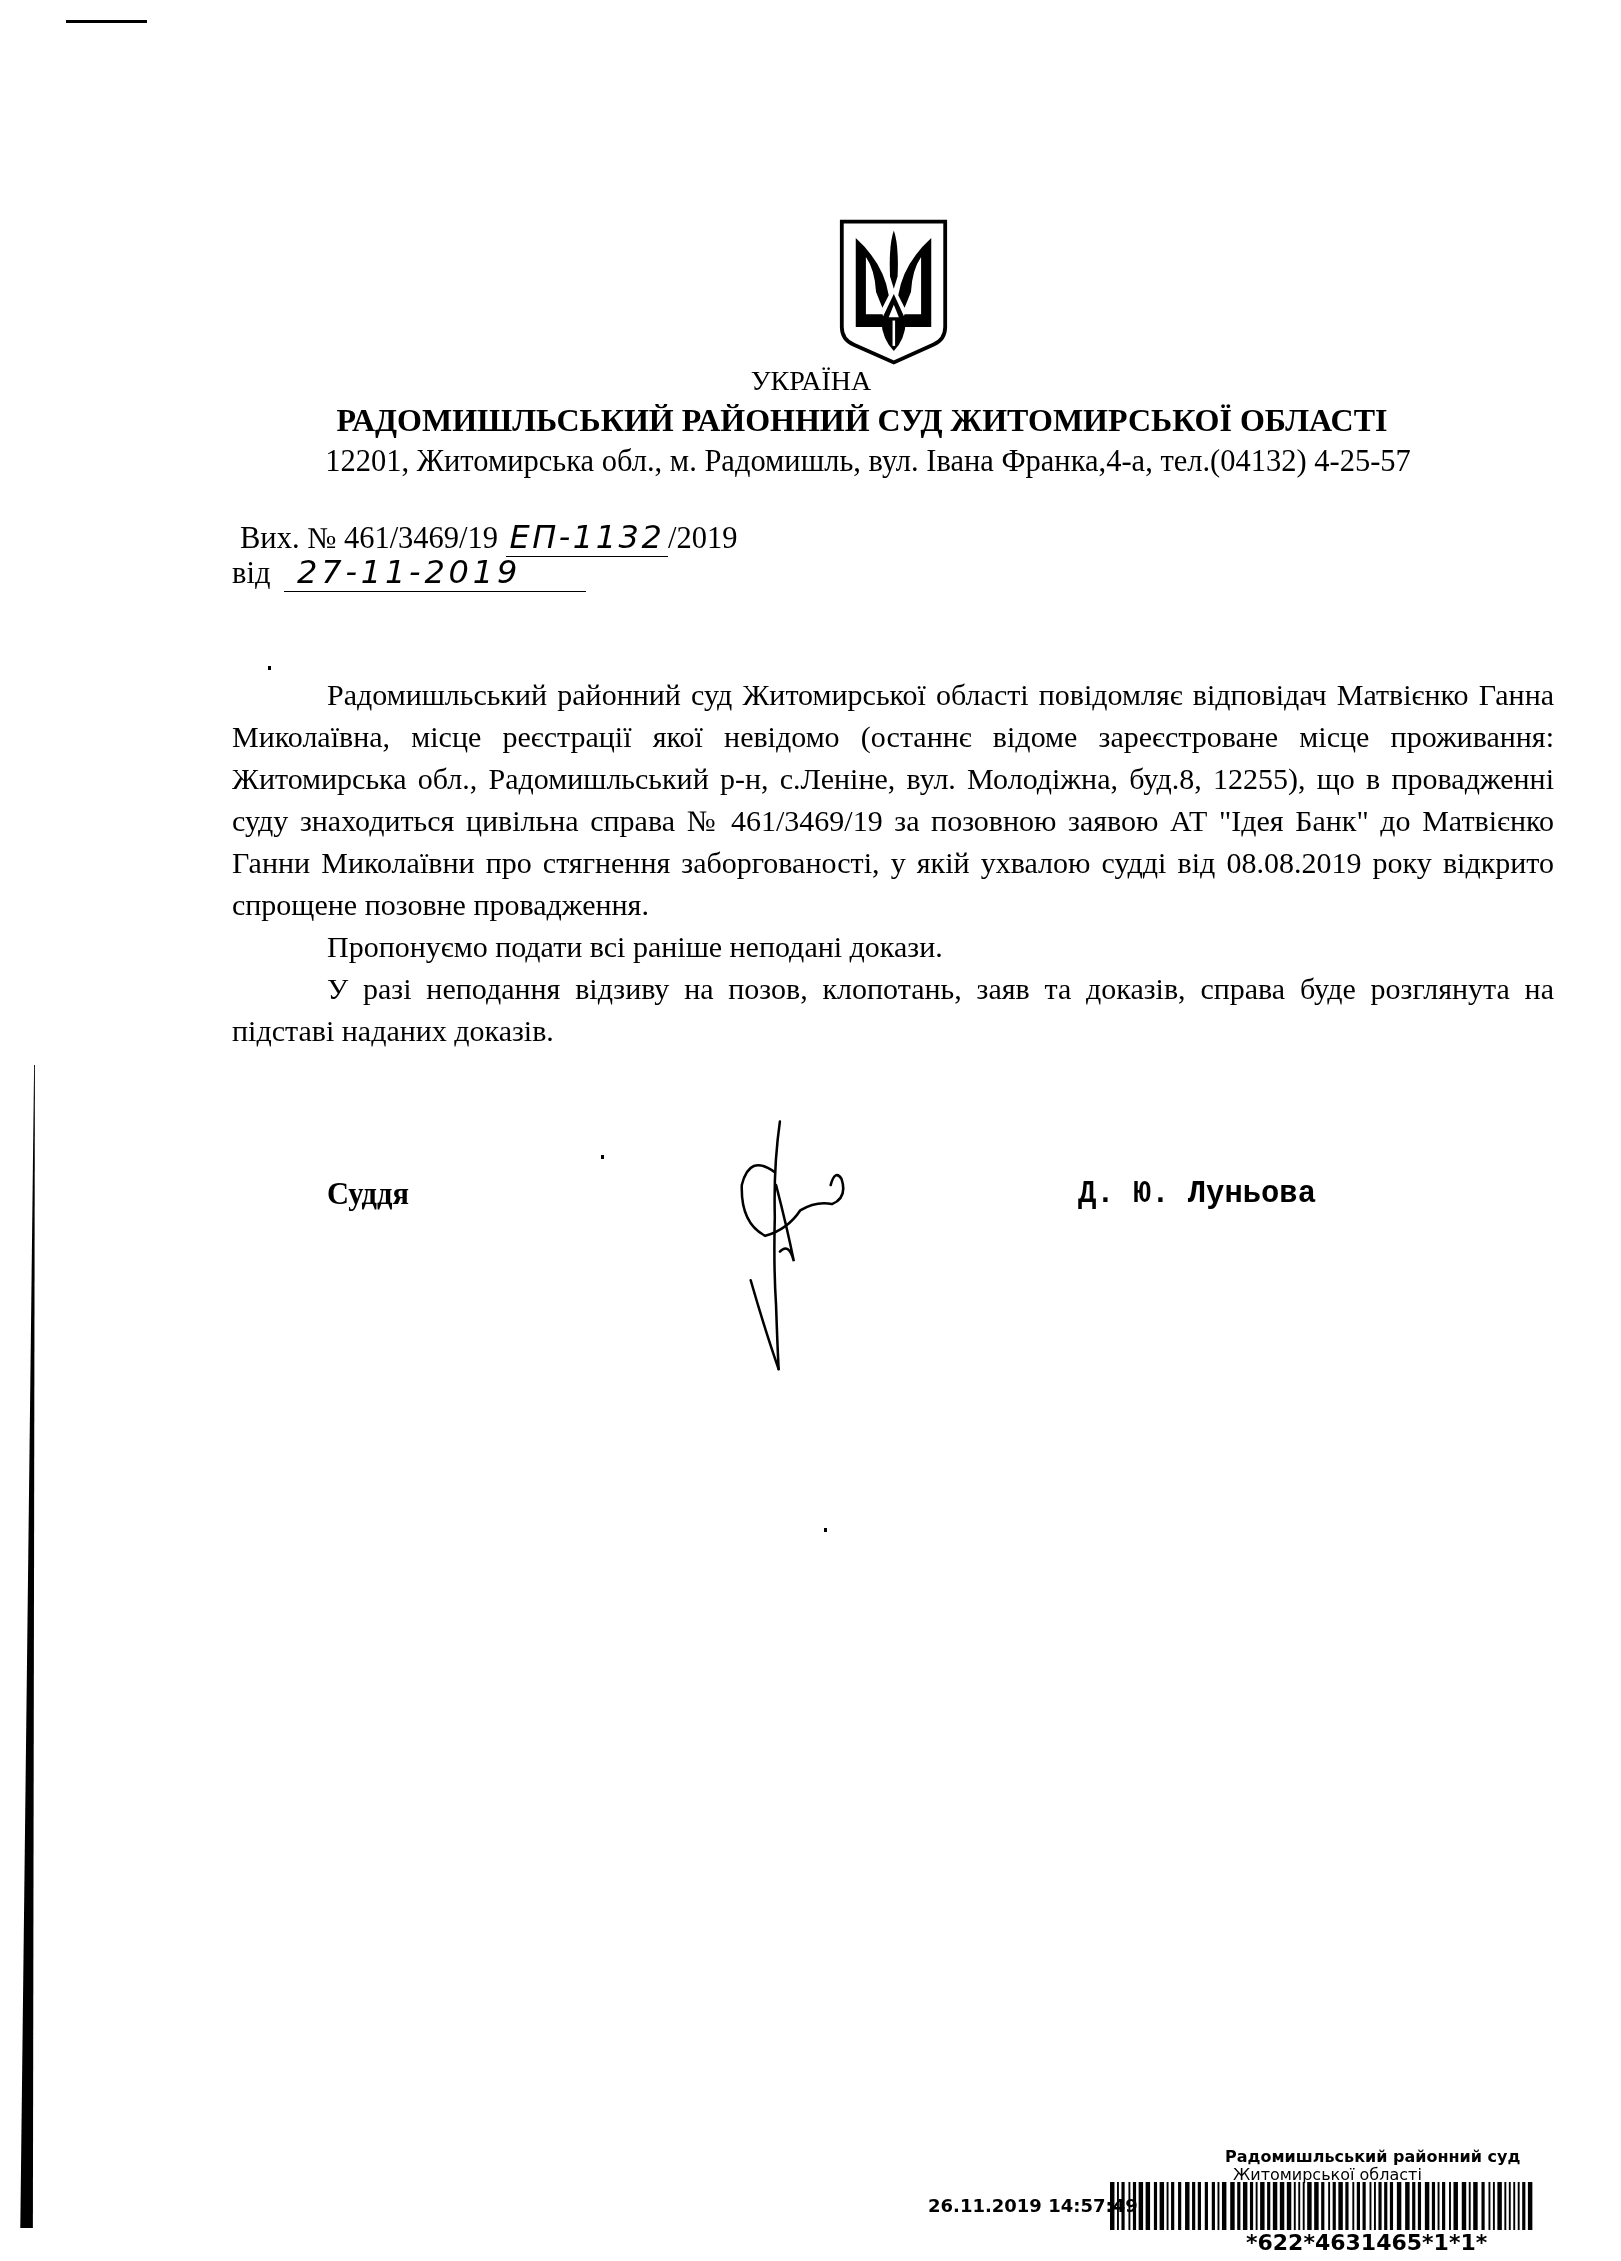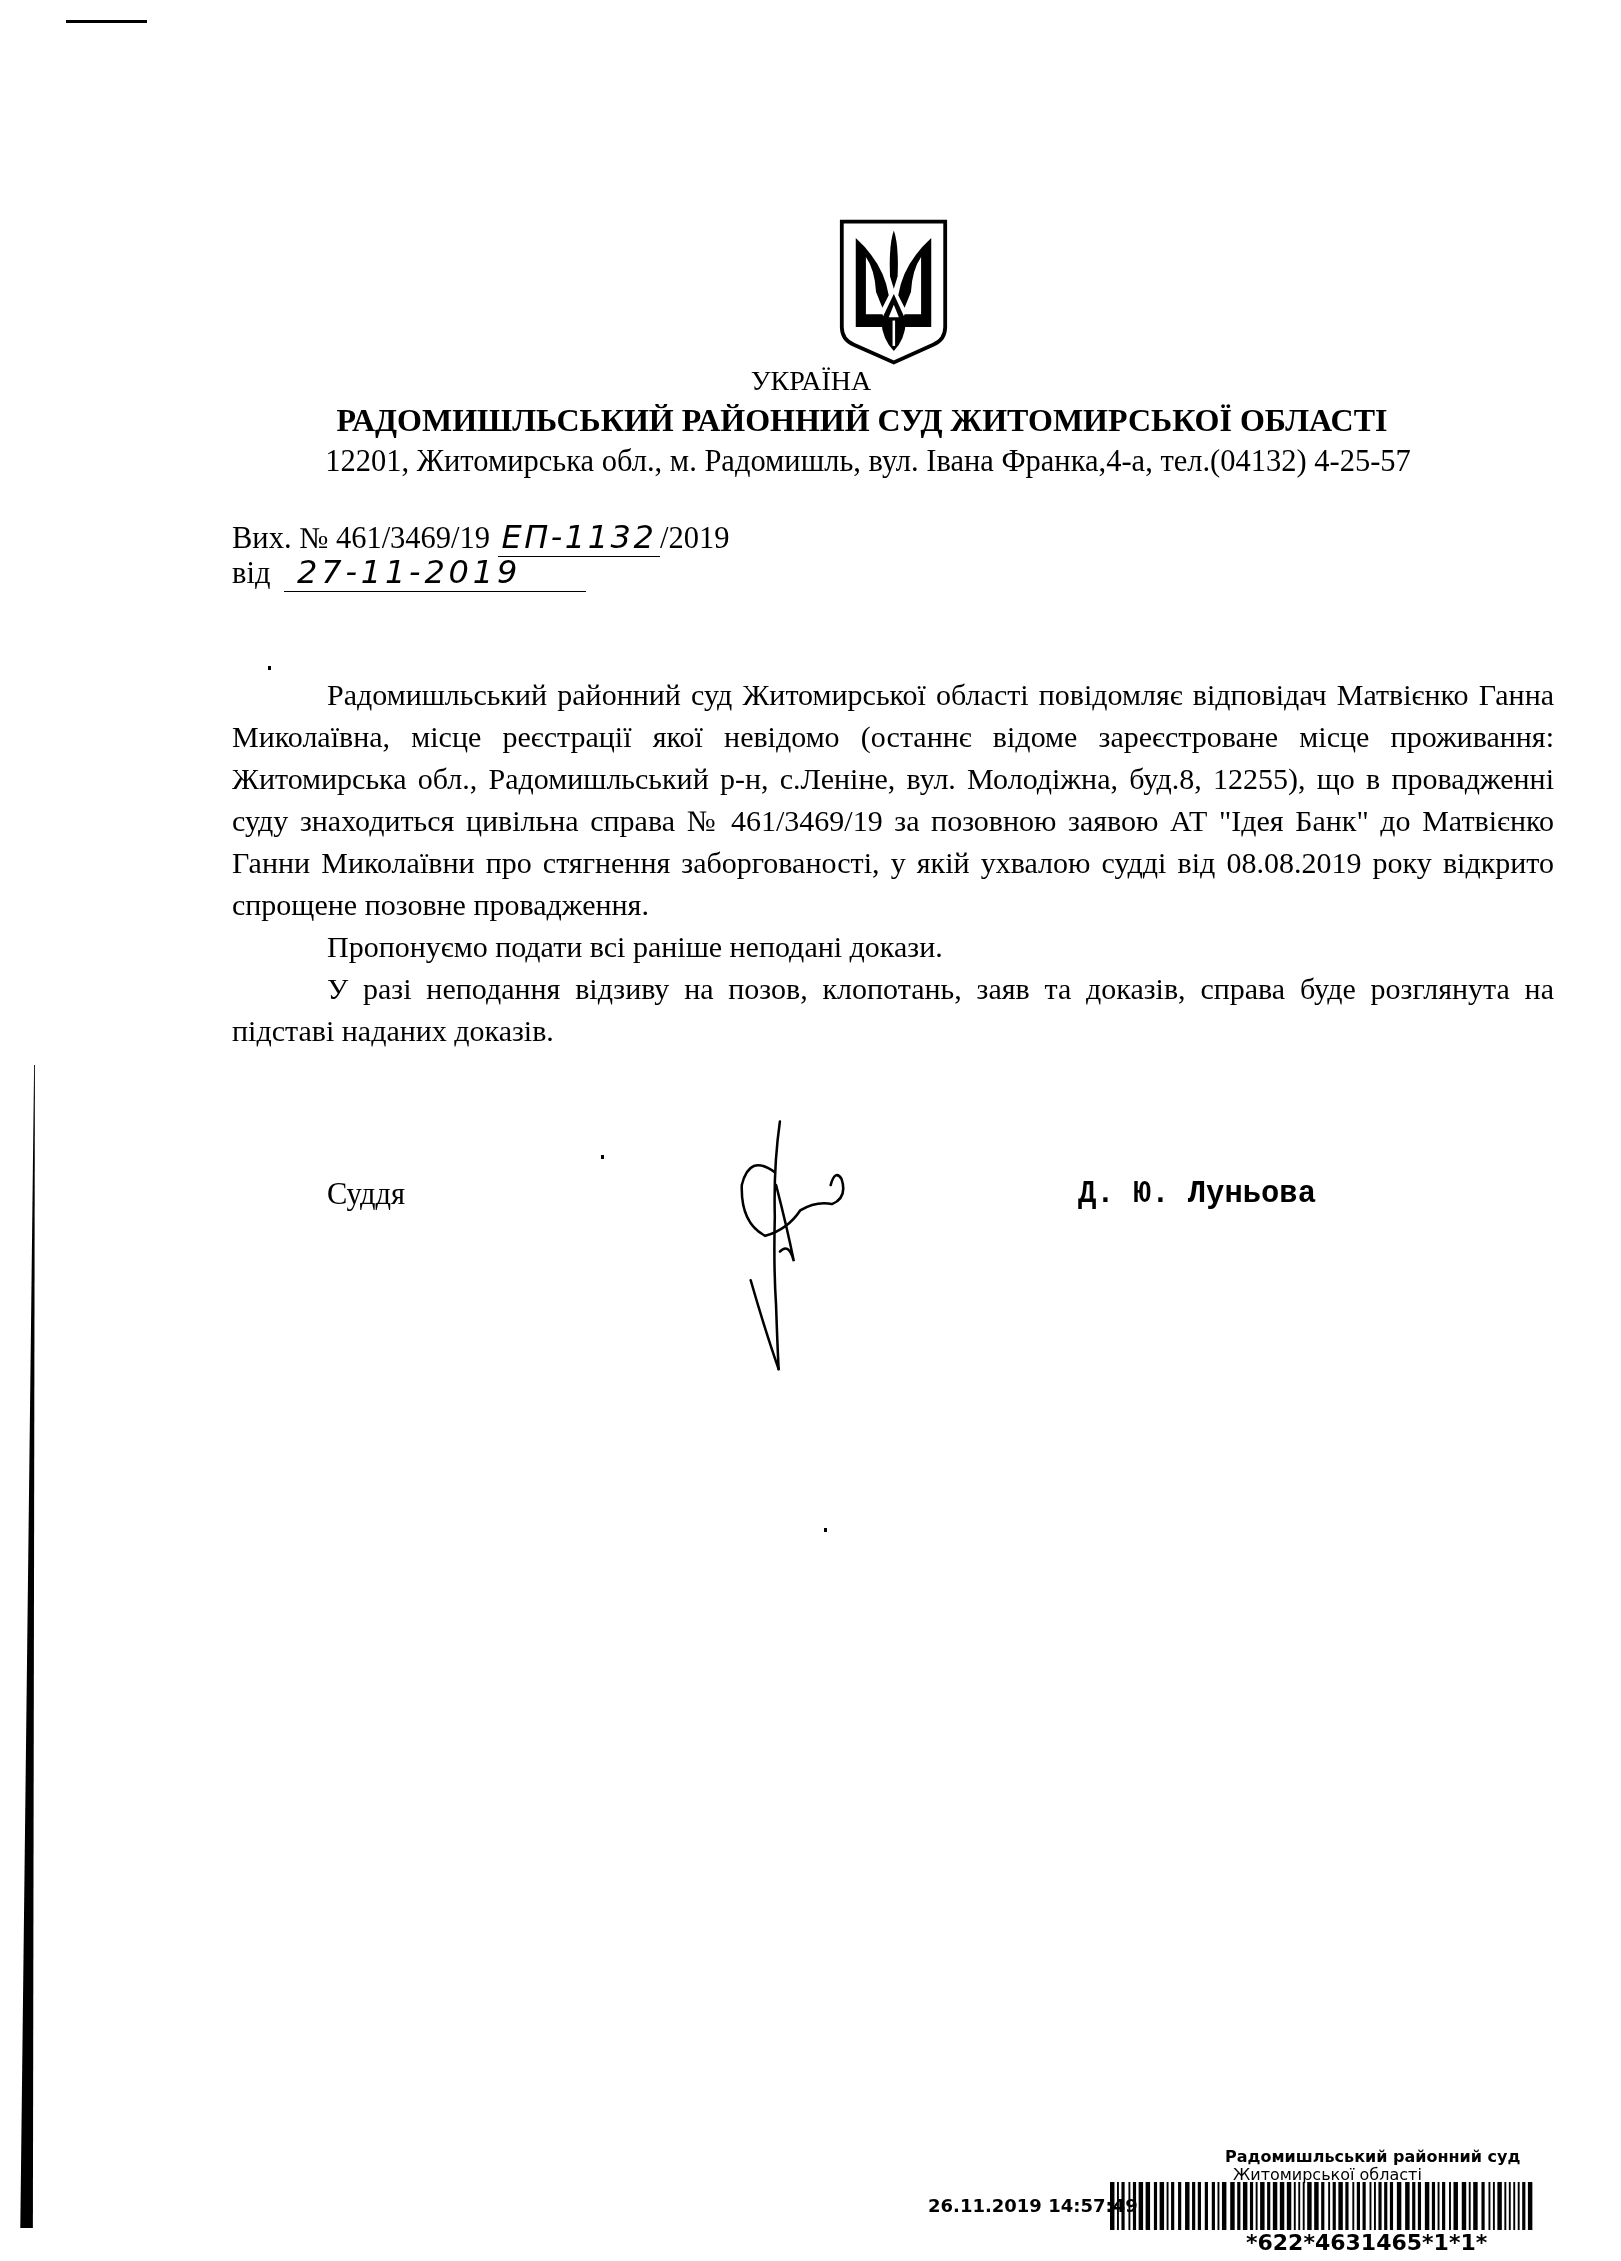--- a/index.html
+++ b/index.html
@@ -13,34 +13,34 @@
     background: #000; clip-path: polygon(68% 0, 72% 0, 62% 100%, 0 100%);
   }
   .coat {
     position: absolute; left: 838px; top: 219px; width: 111px; height: 146px;
   }
   .hdr { position: absolute; left: 0; width: 100%; text-align: center; white-space: nowrap; }
   .hdr-country { top: 365px; font-size: 28px; font-weight: normal; letter-spacing: 0px; }
   .hdr-court { top: 402px; font-size: 32px; font-weight: bold; left: 51px; }
   .hdr-addr { top: 444px; font-size: 30.5px; left: 57px; }
 
-  .outref { position: absolute; left: 232px; top: 518px; font-size: 30.5px; white-space: nowrap; }
+  .outref { position: absolute; left: 240px; top: 518px; font-size: 30.5px; white-space: nowrap; }
   .outref .hand { font-family: "DejaVu Sans", sans-serif; font-style: italic; font-size: 32px; letter-spacing: 2.5px; }
   .outref .ul { display: inline-block; border-bottom: 1.9px solid #000; padding: 0 3.8px; }
   .dateref { position: absolute; left: 232px; top: 553px; font-size: 30.5px; white-space: nowrap; }
   .dateref .ul { display: inline-block; border-bottom: 1.9px solid #000; width: 289px; padding-left: 12.7px; margin-left: 6.4px; }
   .dateref .hand { font-family: "DejaVu Sans", sans-serif; font-style: italic; font-size: 32px; letter-spacing: 3.8px; }
 
   .body-text {
     position: absolute; left: 232px; top: 674px; width: 1322px;
     font-size: 30px; line-height: 42px; text-align: justify;
   }
   .body-text p { margin: 0; text-indent: 95px; }
 
-  .judge-label { position: absolute; left: 327px; top: 1177px; font-size: 30.5px; font-weight: normal; }
+  .judge-label { position: absolute; left: 327px; top: 1177px; font-size: 30.5px; font-weight: bold; }
   .judge-name { position: absolute; left: 1078px; top: 1177px; font-size: 30.5px; font-weight: bold; font-family: Liberation Mono, monospace; }
   .signature { position: absolute; left: 705px; top: 1115px; width: 165px; height: 267px; }
 
   .dot { position: absolute; width: 2.5px; height: 3.8px; background: #000; }
 
   .stamp { position: absolute; left: 928px; top: 2147px; width: 636px; font-family: "DejaVu Sans", sans-serif; }
   .stamp-line1 { position: absolute; left: 267px; top: 0; font-size: 16px; font-weight: bold; white-space: nowrap; margin-left: 30px; }
   .stamp-line2 { position: absolute; left: 305px; top: 18px; font-size: 16px; white-space: nowrap; }
   .stamp-time { position: absolute; left: 0; top: 48px; font-size: 18px; font-weight: bold; white-space: nowrap; }
   .barcode { position: absolute; left: 182px; top: 35px; width: 423px; height: 48px; }

